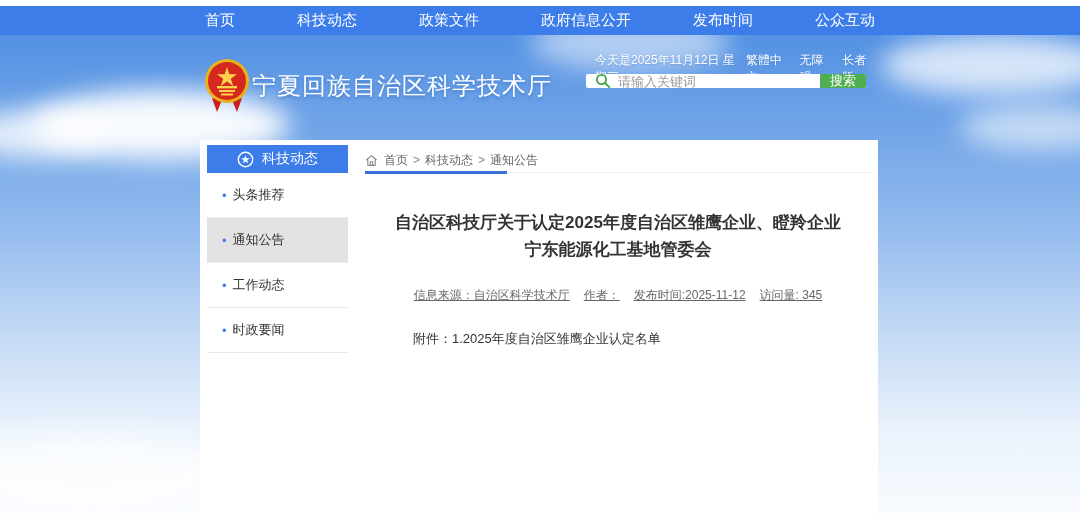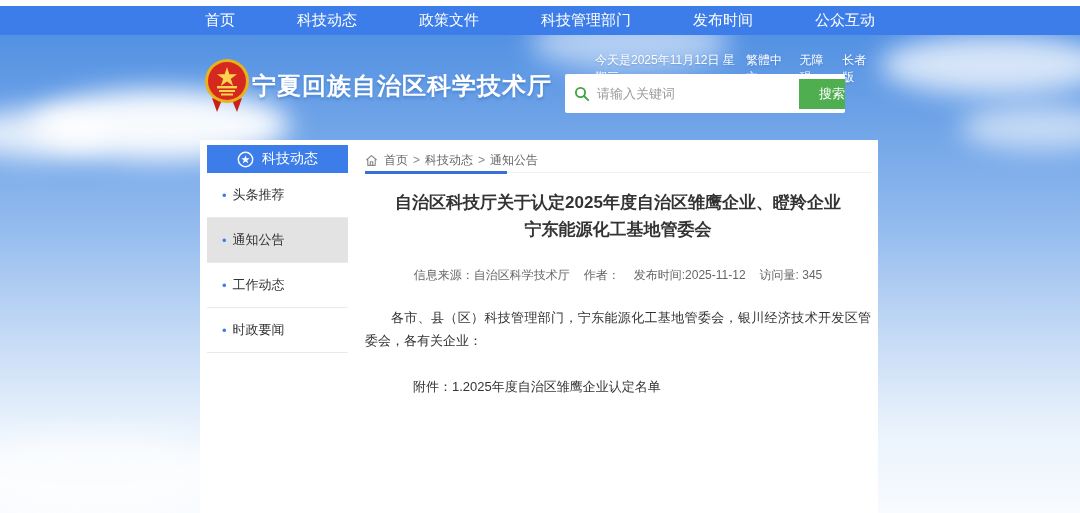--- a/index.html
+++ b/index.html
@@ -27,45 +27,45 @@
   .c1 { width:260px; height:70px; left:30px;  top:55px;  opacity:.95; }
   .c2 { width:150px; height:48px; left:-40px; top:75px;  opacity:.8; }
   .c3 { width:200px; height:55px; left:530px; top:-20px; opacity:.55; }
   .c4 { width:230px; height:60px; left:880px; top:0px;   opacity:.75; }
   .c5 { width:160px; height:45px; left:960px; top:70px;  opacity:.6; }
   .c6 { width:300px; height:80px; left:-60px; top:400px; opacity:.7; }
   
   .logo { position:absolute; left:204px; top:58px; z-index:2; cursor:pointer; }
   .site-title {
     position:absolute; left:252px; top:70px; z-index:2;
-    font-size:24px; font-weight:bold; color:#fff; letter-spacing:1px;
+    font-size:24px; font-weight:normal; color:#fff; letter-spacing:1px;
     text-shadow:0 2px 3px rgba(20,80,170,.35);
   }
   .site-subtitle {
     position:absolute; left:253px; top:101px; z-index:2;
     font-size:11px; color:#f2f7ff; letter-spacing:2.2px; white-space:nowrap;
     text-shadow:0 1px 2px rgba(20,80,170,.3);
   }
   .date-row {
     position:absolute; left:595px; top:52px; width:280px; z-index:2;
     display:flex; justify-content:space-between; align-items:center;
     color:#fff; font-size:12px; text-shadow:0 1px 2px rgba(20,80,170,.3);
   }
   .quick-links { display:flex; gap:10px; }
   .quick-link { color:#fff; cursor:pointer; text-decoration:none; }
   .search-bar {
-    position:absolute; left:565px; top:74px; width:280px; height:39px; z-index:2;
+    position:absolute; left:586px; top:74px; width:280px; height:14px; z-index:2;
     background:#fff; border-radius:2px; display:flex; align-items:center; overflow:hidden;
   }
   .search-icon { margin:0 7px 0 9px; display:flex; align-items:center; }
   .search-input { flex:1; border:none; outline:none; font-size:13px; color:#333; height:100%; font-family:inherit; }
   .search-input::placeholder { color:#9b9b9b; }
   .search-button {
     width:46px; height:30px; border:none; background:#4fae50; color:#fff;
-    font-size:13px; cursor:pointer; font-family:inherit;text-align:right;
+    font-size:13px; cursor:pointer; font-family:inherit;
   }
   
   .content-panel { position:absolute; left:200px; top:140px; width:678px; bottom:0; background:#fff; z-index:2; }
   
   .sidebar { position:absolute; left:7px; top:5px; width:141px; }
   .sidebar-header {
     height:28px; background:#3c7dea; color:#fff; font-size:14px;
     display:flex; align-items:center; justify-content:center; gap:8px;
   }
   .sidebar-list { list-style:none; }
@@ -79,42 +79,42 @@
   .main-col { position:absolute; left:165px; top:8px; width:506px; }
   .breadcrumb {
     height:25px; display:flex; align-items:center; gap:5px;
     font-size:12px; color:#666; position:relative; border-bottom:1px solid #f1f1f1;
   }
   .breadcrumb::after { content:""; position:absolute; left:0; bottom:-2px; width:142px; height:3px; background:#3a6fd8; }
   .crumb { color:#666; text-decoration:none; cursor:pointer; }
   .crumb-sep { color:#888; }
   .home-icon { display:flex; align-items:center; margin-right:1px; }
   .article-title {
-    margin-top:16px; text-align:center; font-size:17px; font-weight:bold;
+    margin-top:36px; text-align:center; font-size:17px; font-weight:bold;
     color:#333; line-height:27px;
   }
   .meta { margin-top:24px; text-align:center; font-size:12px; color:#666; }
-  .meta span { margin:0 7px; }
+  .meta span { margin:0 7px;text-decoration:underline; }
   .article-body { margin-top:22px; font-size:13px; color:#333; line-height:23px; text-align:justify; }
   .article-body p { text-indent:2em; margin:0; }
   .attachments { margin-top:24px; display:flex; font-size:13px; color:#333; line-height:22px; padding-left:48px; }
   .attach-label { white-space:nowrap; }
   .attach-link { display:block; color:#333; text-decoration:none; cursor:pointer; }
 </style>
 </head>
 <body>
 
 <div class="page">
   <div class="topstrip"></div>
 
   <nav class="topnav">
     <a class="nav-item">首页</a>
     <a class="nav-item">科技动态</a>
     <a class="nav-item">政策文件</a>
-    <a class="nav-item">科技管理部门</a>
+    <a class="nav-item">政府信息公开</a>
     <a class="nav-item">发布时间</a>
     <a class="nav-item">公众互动</a>
   </nav>
 
   <div class="sky">
     <div class="cloud c1"></div>
     <div class="cloud c2"></div>
     <div class="cloud c3"></div>
     <div class="cloud c4"></div>
     <div class="cloud c5"></div>
@@ -204,21 +204,20 @@
       <h2 class="article-title">
         <span>自治区科技厅关于认定2025年度自治区雏鹰企业、瞪羚企业</span><br>
         <span>宁东能源化工基地管委会</span>
       </h2>
 
       <div class="meta">
         <span>信息来源：自治区科学技术厅</span><span>作者：</span><span>发布时间:2025-11-12</span><span>访问量: 345</span>
       </div>
 
       <div class="article-body">
-        <p>各市、县（区）科技管理部门，宁东能源化工基地管委会，银川经济技术开发区管委会，各有关企业：</p>
       </div>
 
       <div class="attachments">
         <span class="attach-label">附件：</span>
         <span class="attach-list">
           <a class="attach-link">1.2025年度自治区雏鹰企业认定名单</a>
 
         </span>
       </div>
     </section>

